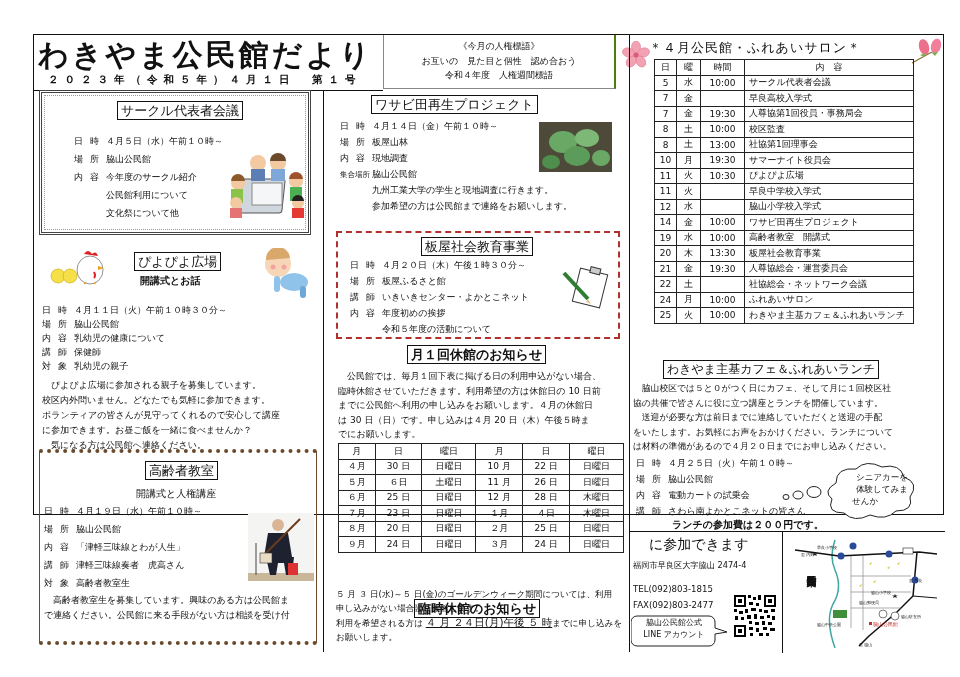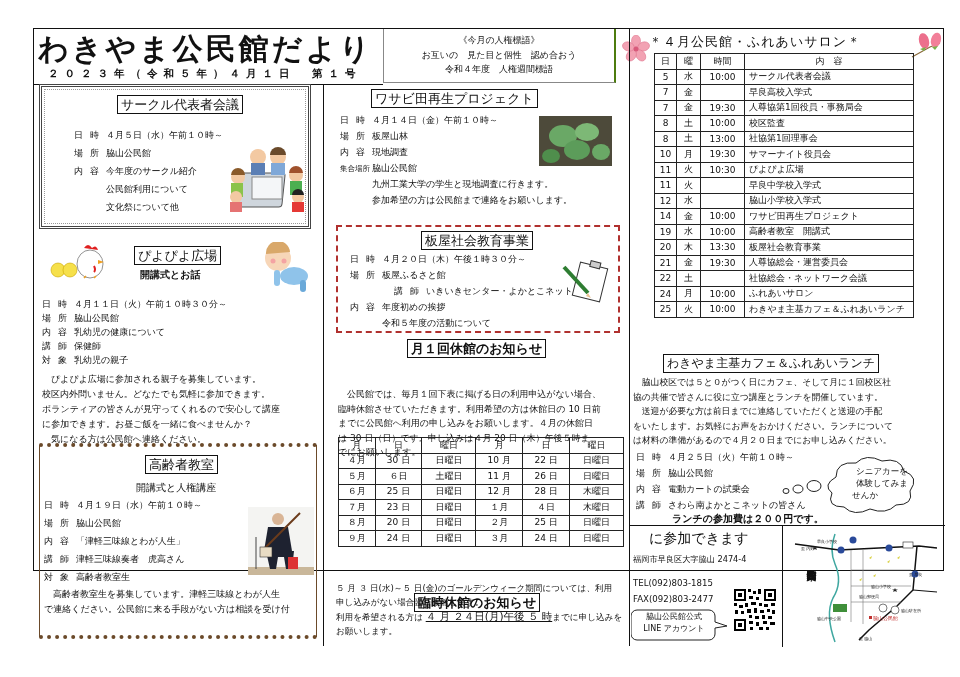--- a/index.html
+++ b/index.html
@@ -1,19 +1,19 @@
 <!DOCTYPE html>
 <html><head>
 <meta charset="utf-8">
 <style>
   * { box-sizing: border-box; margin: 0; padding: 0; }
   html, body { width: 960px; height: 677px; background: #ffffff; overflow: hidden; }
   body { font-family: "DejaVu Sans", "Liberation Sans", sans-serif; color: #111; position: relative; font-size: 9px; }
 
-  .page { position: absolute; left: 33px; top: 28px; width: 911px; height: 543px; border: 1.5px solid #111; border-top: 1.5px solid #111; }
+  .page { position: absolute; left: 33px; top: 34px; width: 911px; height: 481px; border: 1.5px solid #111; border-top: 1.5px solid #111; }
 
   .abs { position: absolute; }
 
   
   .masthead { left: 0; top: 0; width: 349px; height: 55px; }
   .mast-title { position: absolute; left: 4px; top: 2px; font-family: "DejaVu Sans", sans-serif; font-weight: bold; font-size: 30px; letter-spacing: 3px; line-height: 36px; white-space: nowrap; }
   .mast-sub { position: absolute; left: 14px; top: 38px; font-weight: bold; font-size: 10.5px; letter-spacing: 6px; white-space: nowrap; }
   .slogan { left: 349px; top: 0; width: 233px; height: 54px; border-right: 2px solid #4d7c0f; border-bottom: 1px solid #888; border-left: 1px solid #888; text-align: center; font-size: 9px; line-height: 14.5px; padding-top: 4px; }
 
   .sakura { position: absolute; }
@@ -170,21 +170,21 @@
       <rect x="0" y="60" width="66" height="8" fill="#c9b79a"></rect>
       <circle cx="30" cy="12" r="6" fill="#d9b596"></circle>
       <path d="M20 20 h20 l4 24 h-28 z" fill="#1e2230"></path>
       <path d="M18 44 h28 l-2 18 h-6 l-2 -12 h-6 l-2 12 h-6 z" fill="#1e2230"></path>
       <line x1="14" y1="44" x2="52" y2="6" stroke="#6b3b1b" stroke-width="2"></line>
       <rect x="12" y="40" width="12" height="10" fill="#e8dcc4" stroke="#333" stroke-width="0.6"></rect>
       <rect x="40" y="50" width="10" height="12" fill="#d33"></rect>
       <line x1="8" y1="30" x2="8" y2="62" stroke="#444"></line>
     </svg>
     <div class="para" style="left:4px;top:140px;width:272px;line-height:14.5px;">
-      <div>　高齢者教室生を募集しています。津軽三味線とわが人生</div>
+      <div>　高齢者教室生を募集しています。興味のある方は公民館ま</div>
       <div>で連絡ください。公民館に来る手段がない方は相談を受け付</div>
     </div>
   </div>
 
   <div class="abs" style="left:296px;top:55px;width:298px;height:150px;">
     <div style="position:absolute;left:41px;top:5px;">
       <span class="boxtitle">ワサビ田再生プロジェクト</span>
     </div>
     <div class="row" style="left:10px;top:30px;"><span class="k">日時</span><span>４月１４日（金）午前１０時～</span></div>
     <div class="row" style="left:10px;top:46px;"><span class="k">場所</span><span>板屋山林</span></div>
@@ -202,37 +202,37 @@
       <ellipse cx="12" cy="40" rx="9" ry="7" fill="#4f8e4c"></ellipse>
     </svg>
   </div>
 
   <div class="abs itaya-box">
     <div style="position:absolute;left:83px;top:4px;">
       <span class="boxtitle">板屋社会教育事業</span>
     </div>
     <div class="row" style="left:12px;top:26px;"><span class="k">日時</span><span>４月２０日（木）午後１時３０分～</span></div>
     <div class="row" style="left:12px;top:42px;"><span class="k">場所</span><span>板屋ふるさと館</span></div>
-    <div class="row" style="left:12px;top:58px;margin-left:44px;"><span class="k">講師</span><span>いきいきセンター・よかとこネット</span></div>
+    <div class="row" style="left:12px;top:58px;"><span class="k">講師</span><span>いきいきセンター・よかとこネット</span></div>
     <div class="row" style="left:12px;top:74px;"><span class="k">内容</span><span>年度初めの挨拶</span></div>
     <div class="row" style="left:44px;top:90px;"><span>令和５年度の活動について</span></div>
 
     <svg style="position:absolute;left:222px;top:32px" width="50" height="46" viewBox="0 0 50 46">
       <rect x="16" y="6" width="28" height="34" fill="#fff" stroke="#333" transform="rotate(14 30 23)"></rect>
       <rect x="26" y="2" width="10" height="6" fill="#ccc" stroke="#333" transform="rotate(14 30 23)"></rect>
       <line x1="4" y1="8" x2="28" y2="34" stroke="#2e7d32" stroke-width="4"></line>
       <path d="M28 34 l3 5 l-5 -2 z" fill="#e8c090"></path>
     </svg>
   </div>
 
   <div class="abs" style="left:296px;top:308px;width:298px;height:220px;">
     <div style="position:absolute;left:77px;top:2px;">
       <span class="boxtitle" style="font-weight:bold;">月１回休館のお知らせ</span>
     </div>
-    <div class="para" style="left:8px;top:26px;width:288px;line-height:14.5px;margin-top:24px;">
+    <div class="para" style="left:8px;top:26px;width:288px;line-height:14.5px;">
       <div>　公民館では、毎月１回下表に掲げる日の利用申込がない場合、</div>
       <div>臨時休館させていただきます。利用希望の方は休館日の 10 日前</div>
       <div>までに公民館へ利用の申し込みをお願いします。４月の休館日</div>
       <div>は 30 日（日）です。申し込みは４月 20 日（木）午後５時ま</div>
       <div>でにお願いします。</div>
     </div>
     <table class="holiday-table" style="position:absolute;left:8px;top:100px;width:286px;">
       <thead>
         <tr>
           <th>月</th>

